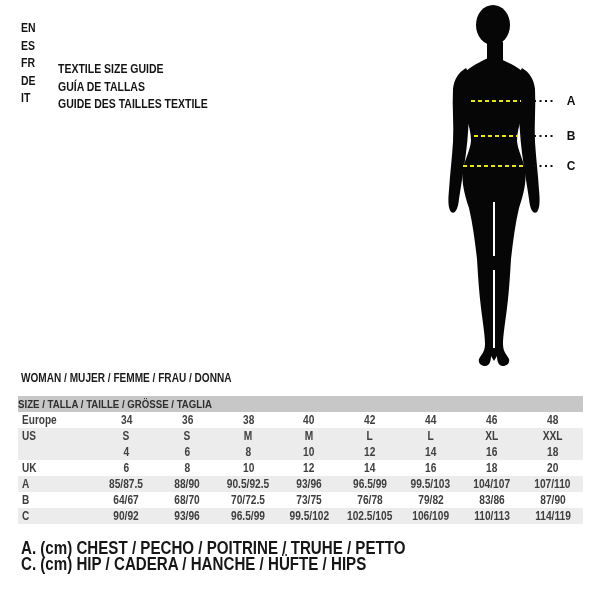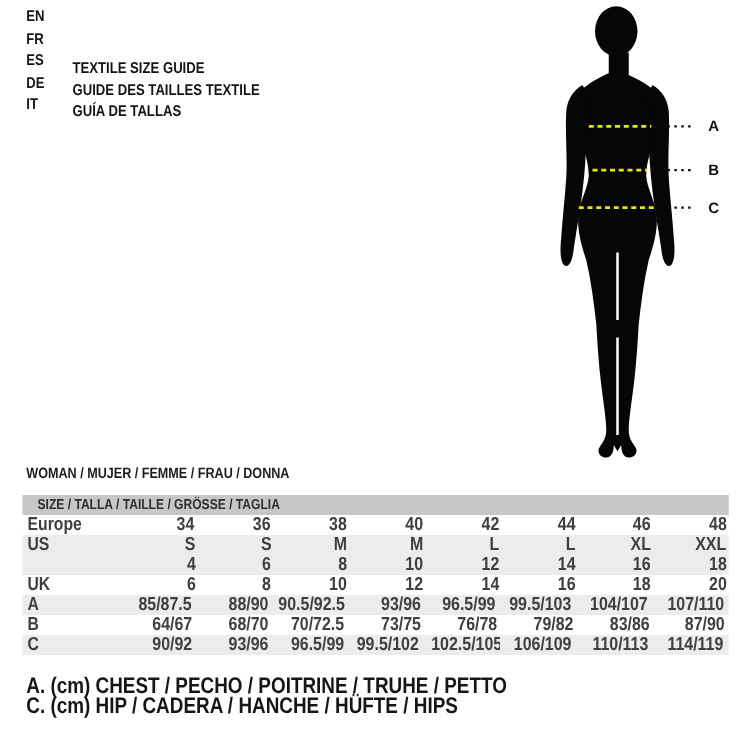--- a/index.html
+++ b/index.html
@@ -5,68 +5,68 @@
   html,body{margin:0;padding:0;background:#ffffff;}
   #canvas{
     position:relative;width:600px;height:600px;background:#ffffff;overflow:hidden;
     font-family:"Liberation Sans","DejaVu Sans",sans-serif;
   }
   
   .cond-l{display:inline-block;transform:scaleX(0.84);transform-origin:left center;white-space:nowrap;}
   .cond-c{display:inline-block;transform:scaleX(0.85);transform-origin:center center;white-space:nowrap;}
 
   
-  #lang-block{position:absolute;left:21px;top:5px;color:#141414;}
+  #lang-block{position:absolute;left:21px;top:20px;color:#141414;}
   .lang-row{height:17.6px;line-height:17.6px;font-size:12.5px;font-weight:bold;}
   .lang-code{position:absolute;left:0;}
   .lang-label{position:absolute;left:37px;margin-top:41px;}
   .lang-row{position:relative;width:340px;}
 
   
   #figure-svg{position:absolute;left:448px;top:2px;}
   .marker-label{position:absolute;left:562px;width:18px;height:14px;line-height:14px;
     text-align:center;font-size:12px;font-weight:bold;color:#111;}
   #marker-a{top:94px;} #marker-b{top:129px;} #marker-c{top:159px;}
 
   
   #section-title{position:absolute;left:21px;top:371px;font-size:12px;font-weight:bold;color:#1b1b1b;}
 
   
   #size-table{position:absolute;left:18px;top:396px;width:565px;font-weight:bold;}
   #table-header{height:16px;line-height:16px;background:var(--header-bg,#c7c7c7);
-    color:#2e2e2e;font-size:11.5px;padding-left:12px;}
+    color:#2e2e2e;font-size:11.5px;padding-left:0;}
   .t-row{display:grid;grid-template-columns:78px repeat(8,1fr);height:16px;line-height:16px;
-    font-size:15px;color:#3f3f3f;}
+    font-size:12px;color:#3f3f3f;}
   .t-row.shade{background:var(--stripe-bg,#ececec);}
   .t-label{text-align:left;padding-left:4px;overflow:hidden;}
-  .t-cell{text-align:right;overflow:hidden;}
+  .t-cell{text-align:center;overflow:hidden;}
 
   
   #legend-block{position:absolute;left:21px;top:541px;color:#161616;}
   .legend-line{height:15.6px;line-height:15.6px;font-size:18px;font-weight:bold;}
 </style>
 </head>
 <body>
 
 <div id="canvas">
 
   <div id="lang-block">
   <div class="lang-row">
     <span class="lang-code"><span class="cond-l">EN</span></span>
     <span class="lang-label"><span class="cond-l">TEXTILE SIZE GUIDE</span></span>
   </div>
 
   <div class="lang-row">
+    <span class="lang-code"><span class="cond-l">ES</span></span>
+    <span class="lang-label"><span class="cond-l">GUÍA DE TALLAS</span></span>
+  </div>
+
+  <div class="lang-row">
     <span class="lang-code"><span class="cond-l">FR</span></span>
     <span class="lang-label"><span class="cond-l">GUIDE DES TAILLES TEXTILE</span></span>
-  </div>
-
-  <div class="lang-row">
-    <span class="lang-code"><span class="cond-l">ES</span></span>
-    <span class="lang-label"><span class="cond-l">GUÍA DE TALLAS</span></span>
   </div>
 
   <div class="lang-row">
     <span class="lang-code"><span class="cond-l">DE</span></span>
   </div>
 
   <div class="lang-row">
     <span class="lang-code"><span class="cond-l">IT</span></span>
   </div>
 </div>

